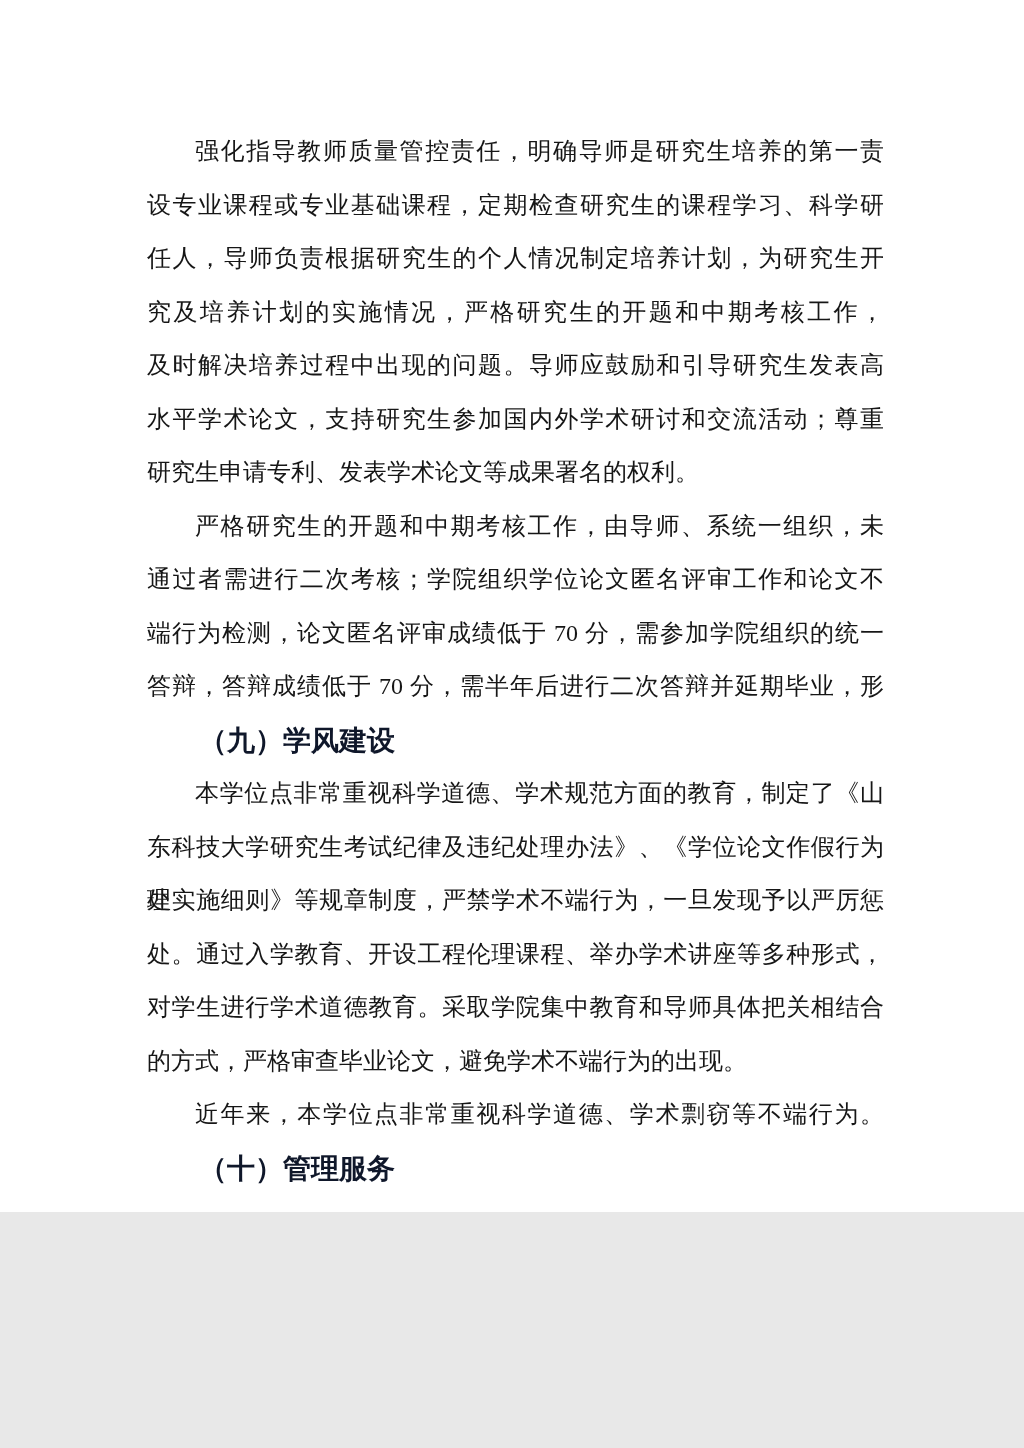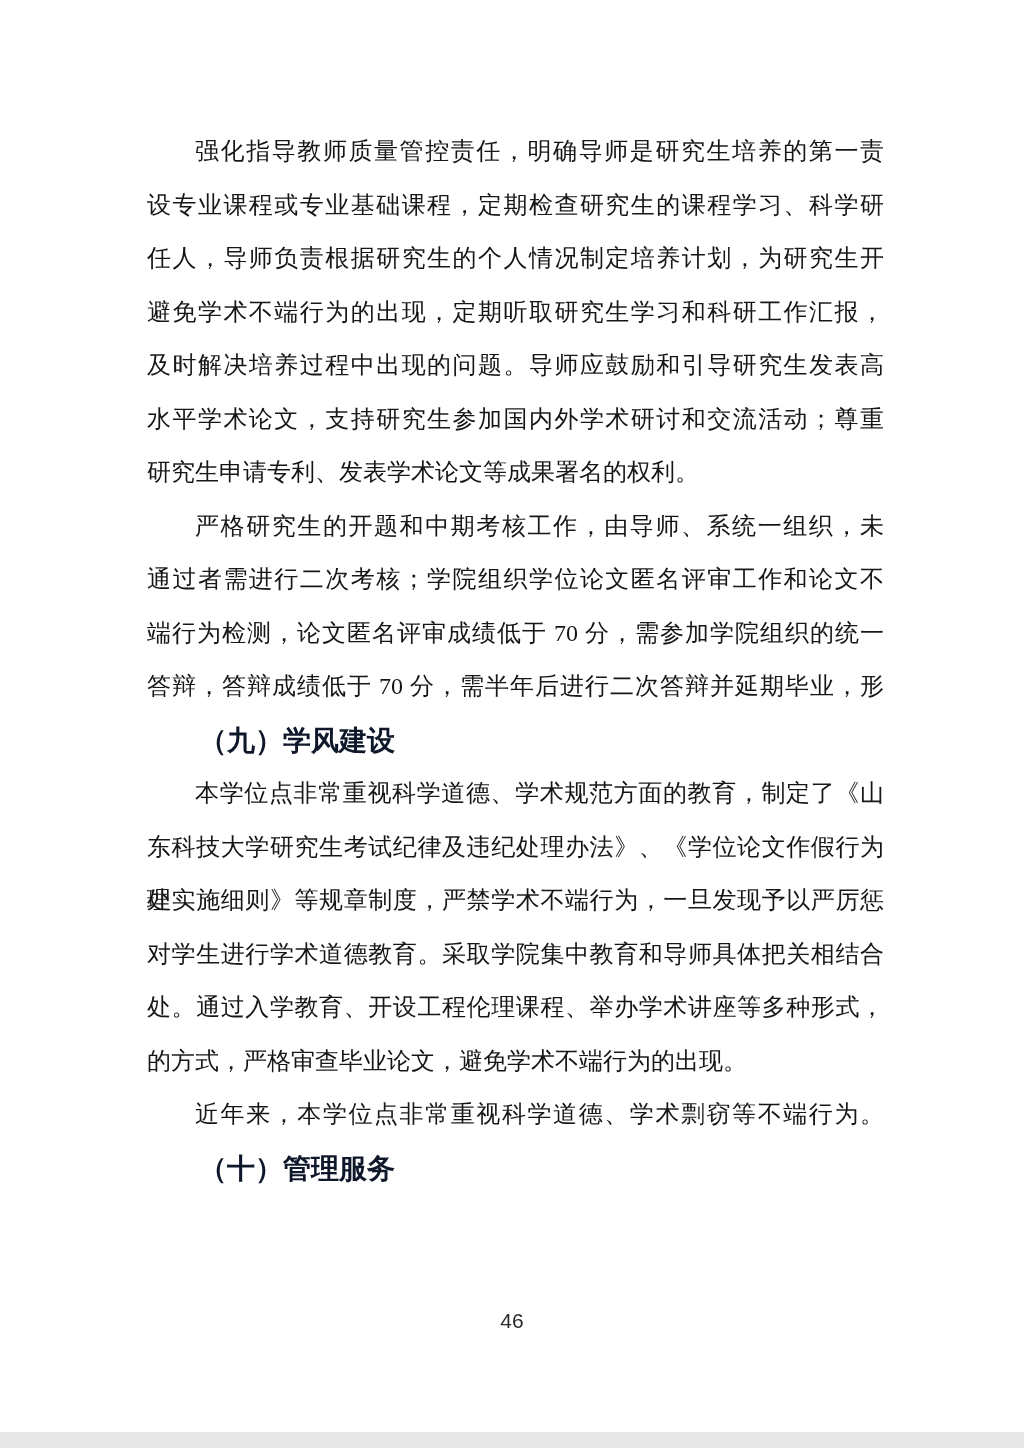--- a/index.html
+++ b/index.html
@@ -3,21 +3,21 @@
 <meta charset="utf-8">
 <style>
   html, body { margin: 0; padding: 0; }
   body {
     width: 1024px; height: 1448px;
     background: #e8e8e8;
     font-family: "Liberation Serif", "DejaVu Serif", serif;
   }
   .page {
     position: relative;
-    width: 1024px; height: 1432px;
+    width: 1024px; height: 1212px;
     background: #ffffff;
     overflow: hidden;
   }
   .doc {
     position: absolute;
     left: 147px; top: 125px;
     width: 737px;
   }
   .line {
     font-size: 24px;
@@ -52,34 +52,34 @@
   }
 </style>
 </head>
 <body>
 
 <div class="page">
   <main class="doc">
       <div class="line body indent fill">强化指导教师质量管控责任，明确导师是研究生培养的第一责</div>
       <div class="line body fill">设专业课程或专业基础课程，定期检查研究生的课程学习、科学研</div>
       <div class="line body fill">任人，导师负责根据研究生的个人情况制定培养计划，为研究生开</div>
-      <div class="line body fill">避免学术不端行为的出现，定期听取研究生学习和科研工作汇报，</div>
+      <div class="line body fill">究及培养计划的实施情况，严格研究生的开题和中期考核工作，</div>
       <div class="line body fill">及时解决培养过程中出现的问题。导师应鼓励和引导研究生发表高</div>
       <div class="line body fill">水平学术论文，支持研究生参加国内外学术研讨和交流活动；尊重</div>
       <div class="line body">研究生申请专利、发表学术论文等成果署名的权利。</div>
       <div class="line body indent fill">严格研究生的开题和中期考核工作，由导师、系统一组织，未</div>
       <div class="line body fill">通过者需进行二次考核；学院组织学位论文匿名评审工作和论文不</div>
       <div class="line body fill">端行为检测，论文匿名评审成绩低于 70 分，需参加学院组织的统一</div>
       <div class="line body fill">答辩，答辩成绩低于 70 分，需半年后进行二次答辩并延期毕业，形</div>
       <div class="line heading">（九）学风建设</div>
       <div class="line body indent fill">本学位点非常重视科学道德、学术规范方面的教育，制定了《山</div>
       <div class="line body fill">东科技大学研究生考试纪律及违纪处理办法》、《学位论文作假行为处</div>
       <div class="line body fill">理实施细则》等规章制度，严禁学术不端行为，一旦发现予以严厉惩</div>
+      <div class="line body fill">处。通过入学教育、开设工程伦理课程、举办学术讲座等多种形式，</div>
       <div class="line body fill">对学生进行学术道德教育。采取学院集中教育和导师具体把关相结合</div>
-      <div class="line body fill">处。通过入学教育、开设工程伦理课程、举办学术讲座等多种形式，</div>
       <div class="line body">的方式，严格审查毕业论文，避免学术不端行为的出现。</div>
       <div class="line body indent fill">近年来，本学位点非常重视科学道德、学术剽窃等不端行为。</div>
       <div class="line heading">（十）管理服务</div>
     </main>
 
   <footer class="footer">
     <span class="page-number">46</span>
   </footer>
 </div>
 

